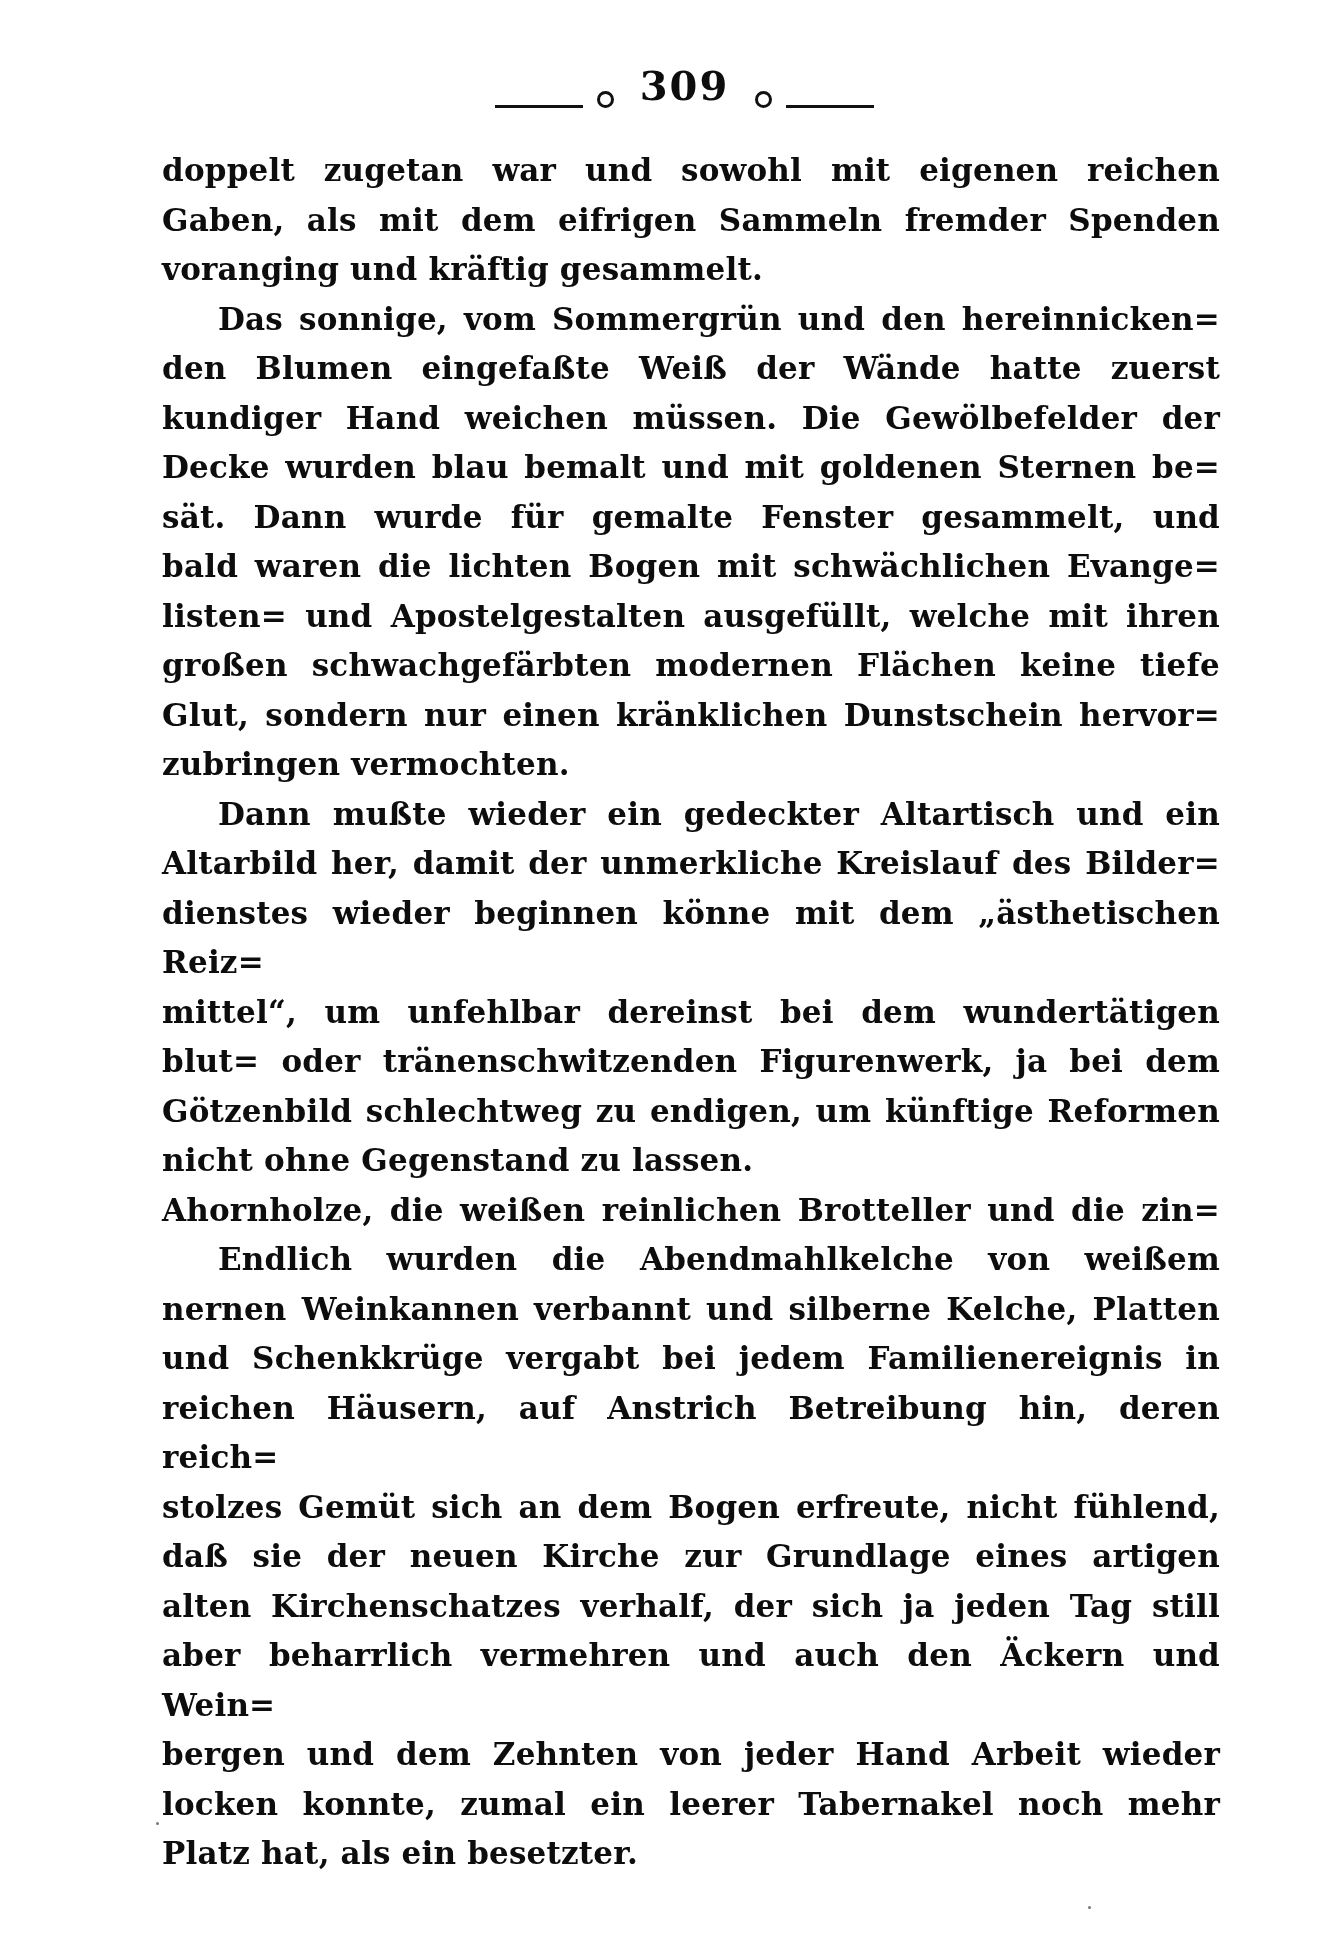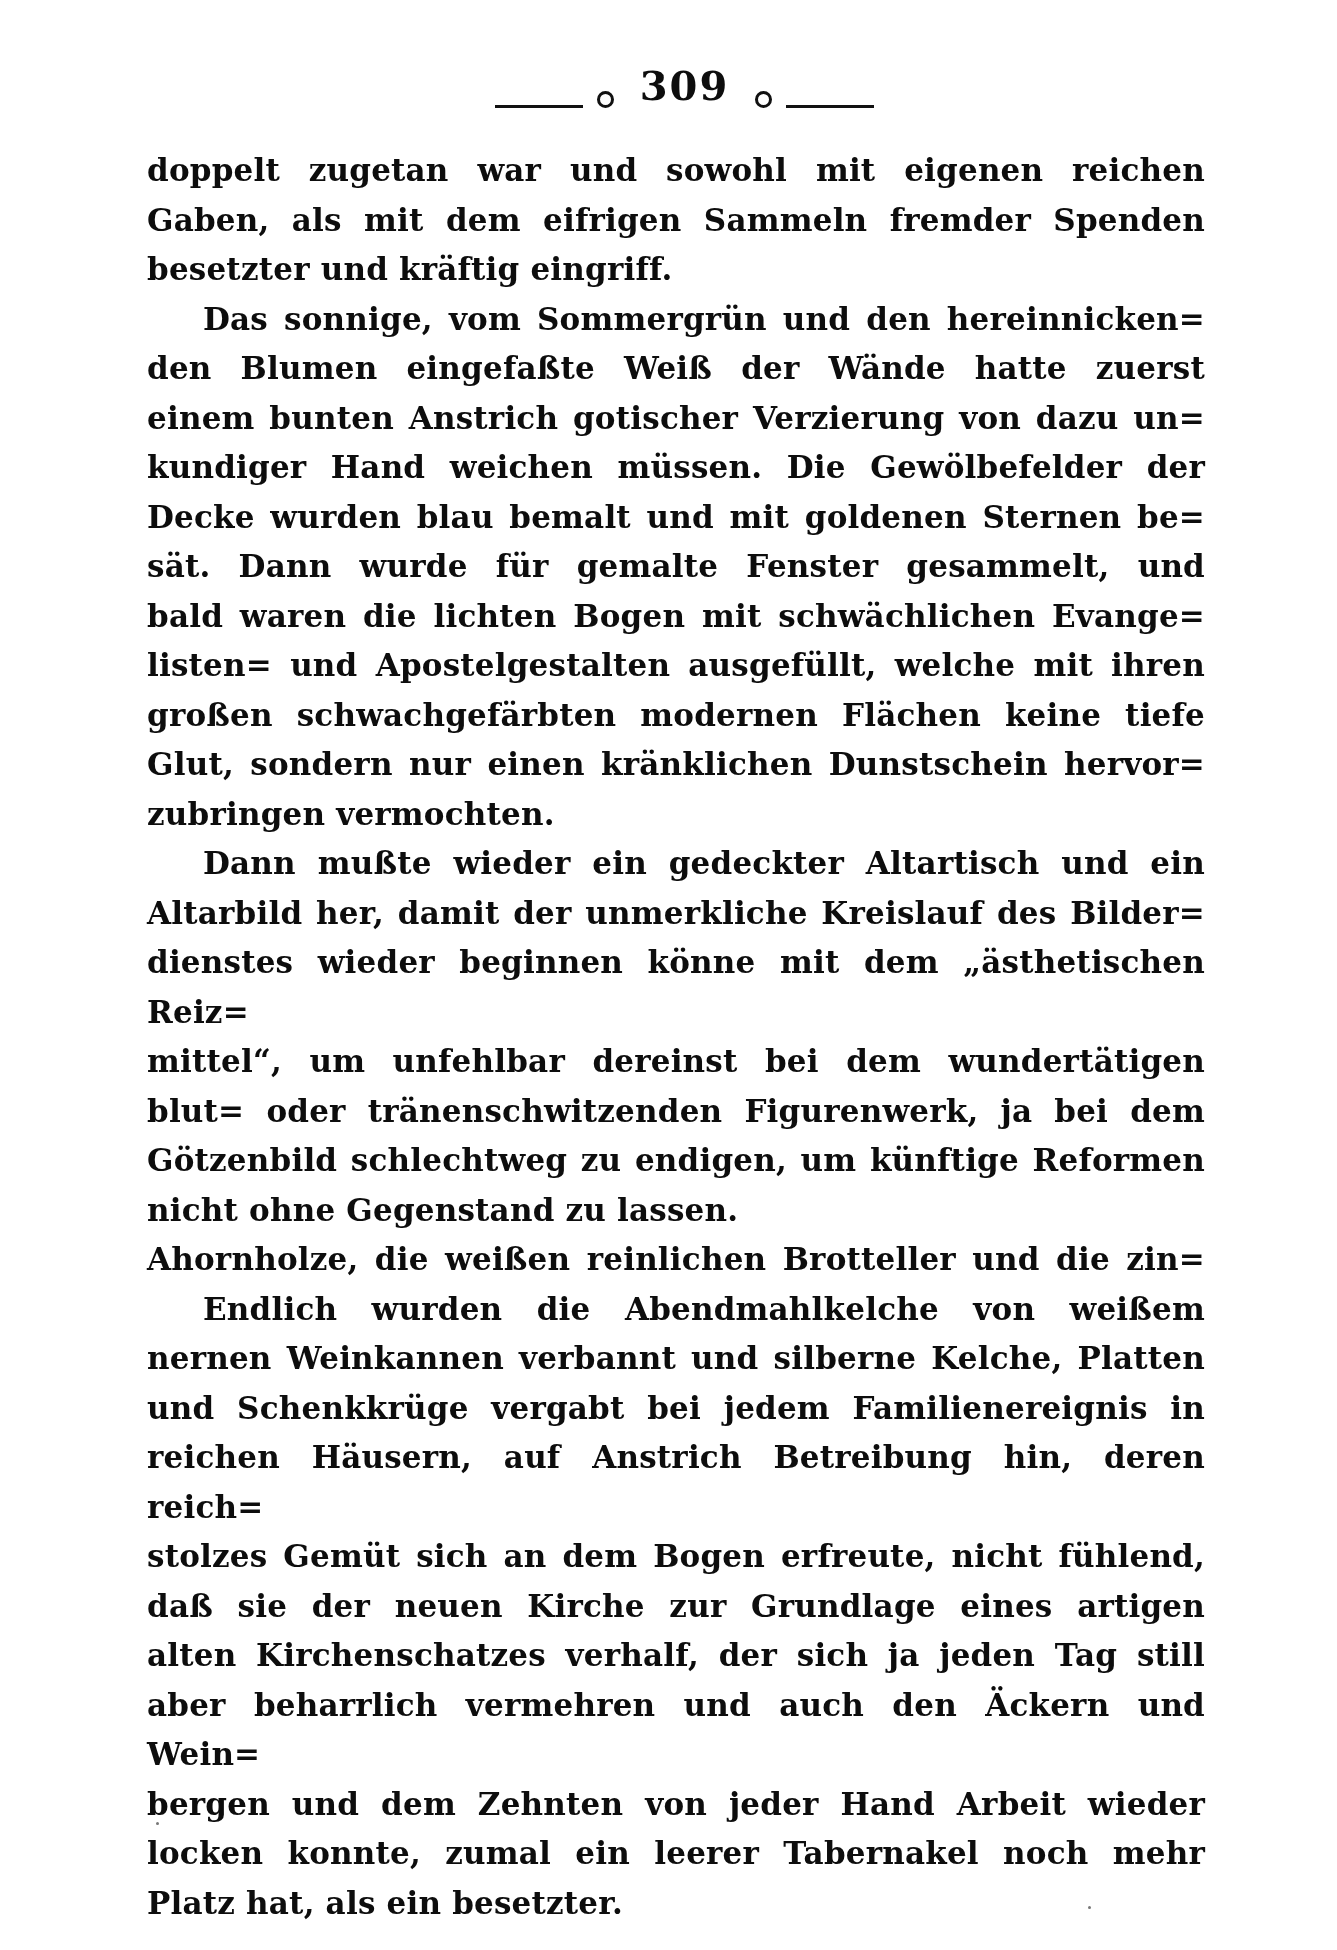--- a/index.html
+++ b/index.html
@@ -30,21 +30,21 @@
   .pagenum{
     font-size:40px;font-weight:bold;
     letter-spacing:2px;
     padding:0 12px;
     line-height:1;
     transform:translateY(-2px);
   }
   
   .text{
     position:absolute;
-    left:147px;top:146px;
+    left:162px;top:146px;
     width:1058px;
   }
   .paragraph{margin:0;}
   .line{
     font-size:31px;
     font-weight:bold;
     line-height:49.5px;
     white-space:normal;
     text-align:justify;
     text-align-last:justify;
@@ -71,26 +71,25 @@
     <span class="circ"></span>
     <span class="pagenum">309</span>
     <span class="circ"></span>
     <span class="rule"></span>
   </div>
 
   <div class="text">
       <div class="paragraph">
         <div class="line">doppelt zugetan war und sowohl mit eigenen reichen</div>
         <div class="line">Gaben, als mit dem eifrigen Sammeln fremder Spenden</div>
-        <div class="line last">besetzter und kräftig eingriff.</div>
+        <div class="line last">voranging und kräftig gesammelt.</div>
       </div>
       <div class="paragraph">
         <div class="line indent">Das sonnige, vom Sommergrün und den hereinnicken=</div>
         <div class="line">den Blumen eingefaßte Weiß der Wände hatte zuerst</div>
-        <div class="line">einem bunten Anstrich gotischer Verzierung von dazu un=</div>
         <div class="line">kundiger Hand weichen müssen. Die Gewölbefelder der</div>
         <div class="line">Decke wurden blau bemalt und mit goldenen Sternen be=</div>
         <div class="line">sät. Dann wurde für gemalte Fenster gesammelt, und</div>
         <div class="line">bald waren die lichten Bogen mit schwächlichen Evange=</div>
         <div class="line">listen= und Apostelgestalten ausgefüllt, welche mit ihren</div>
         <div class="line">großen schwachgefärbten modernen Flächen keine tiefe</div>
         <div class="line">Glut, sondern nur einen kränklichen Dunstschein hervor=</div>
         <div class="line last">zubringen vermochten.</div>
       </div>
       <div class="paragraph">

